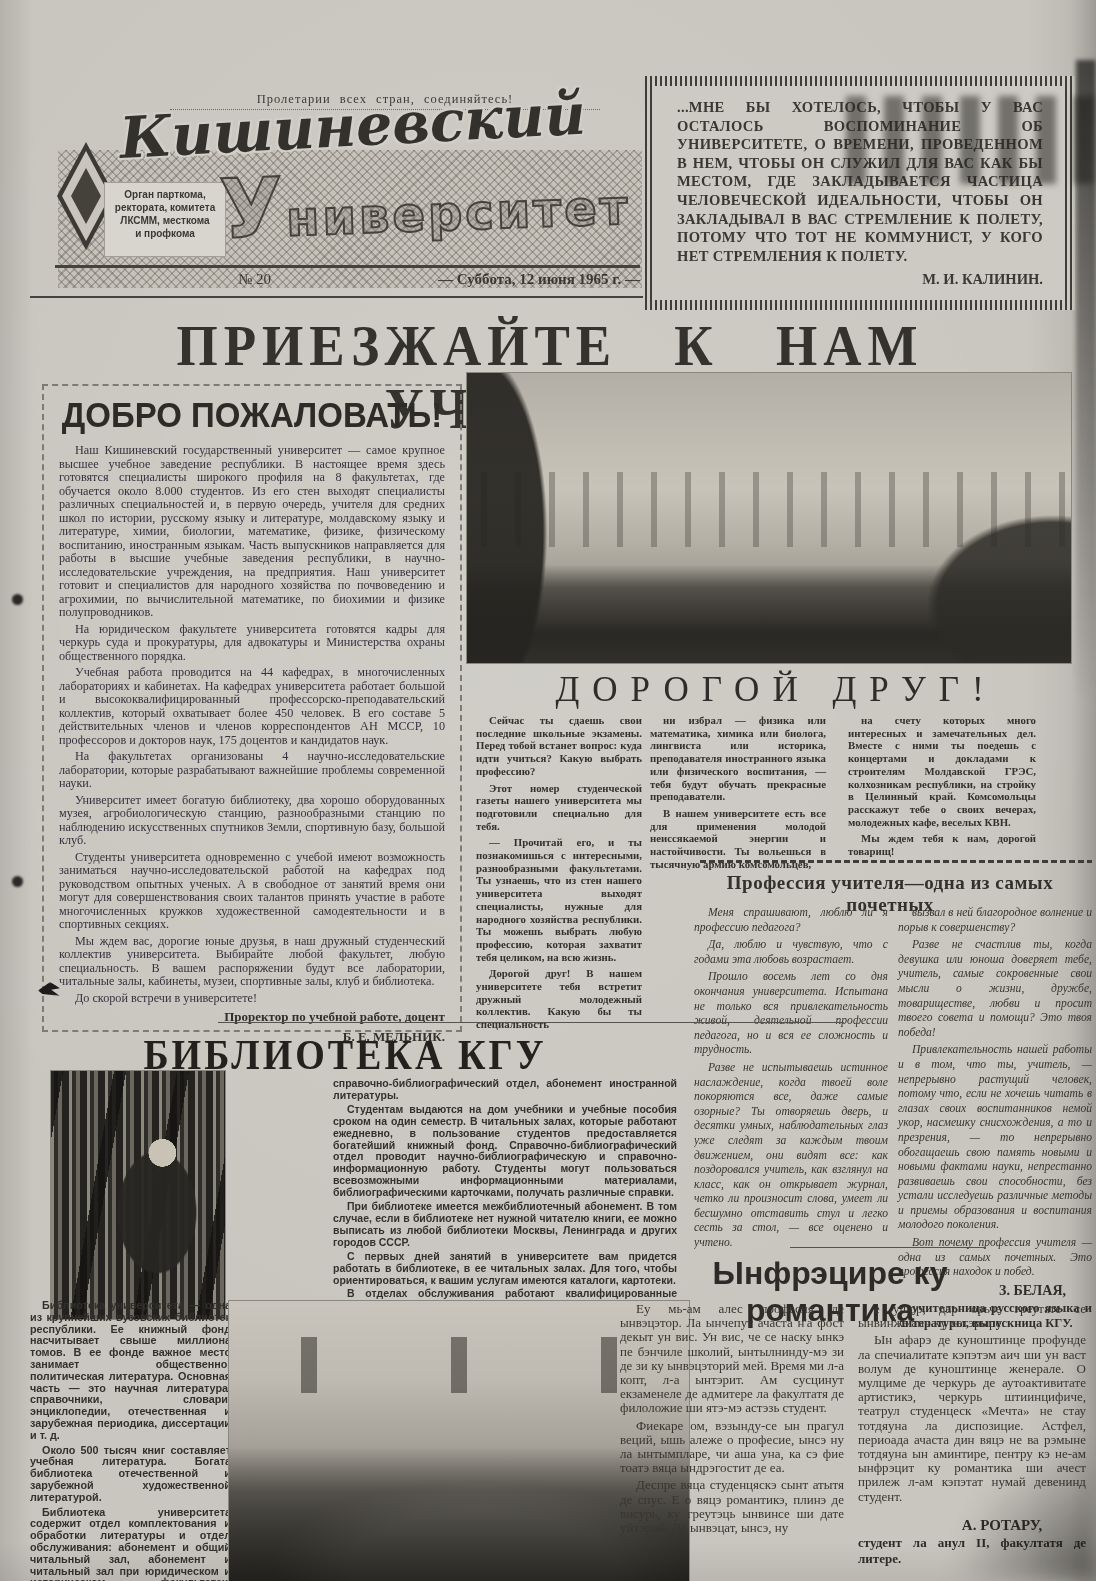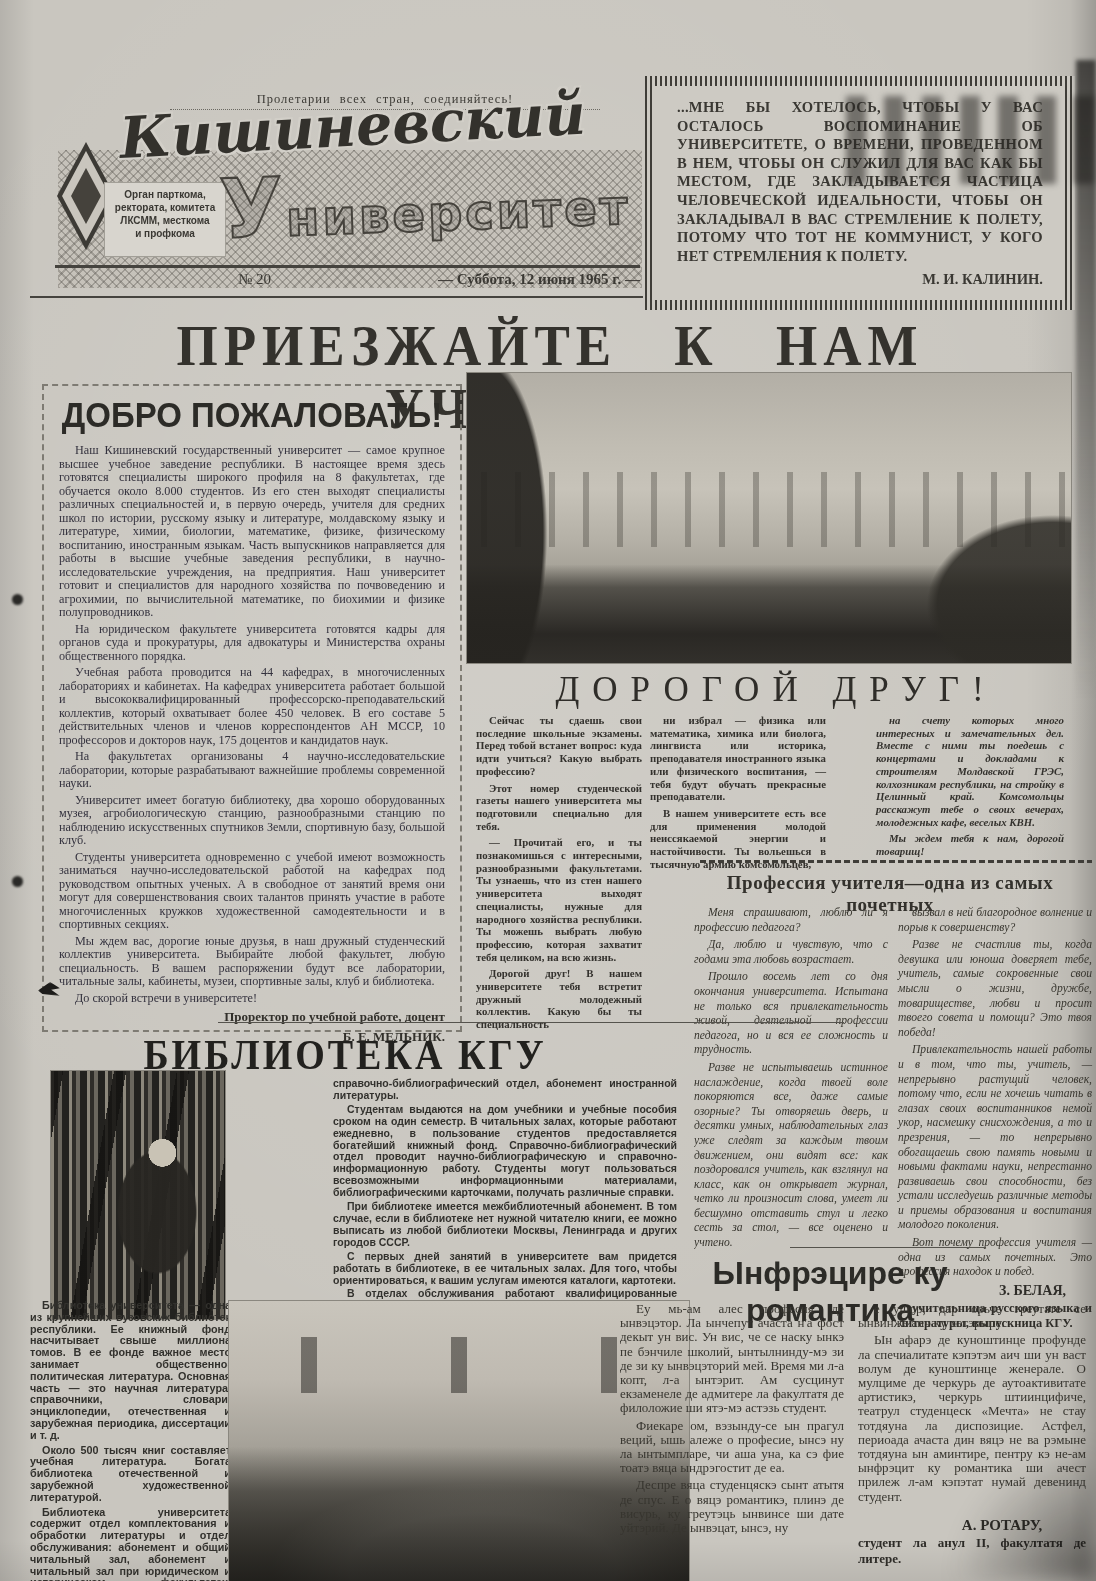--- a/index.html
+++ b/index.html
@@ -90,21 +90,21 @@
       repeating-linear-gradient(90deg, transparent 0 72px, rgba(48,46,42,0.55) 72px 88px, transparent 88px 150px) 0 16%/100% 20% no-repeat,
       radial-gradient(ellipse 300px 120px at 55% 95%, rgba(226,222,210,0.30) 45%, transparent 70%),
       linear-gradient(180deg, #c9c5bc 0%, #bfbab1 28%, #a5a198 52%, #7d796f 76%, #575449 100%);}
   
   .df-title{left:480px;top:670px;width:592px;text-align:center;font-size:35px;
     letter-spacing:13px;color:#2f2d29;font-weight:500;}
   .df-col{font-size:10.8px;line-height:12.7px;font-weight:bold;text-align:justify;color:#33312d;}
   .df-col p{text-indent:13px;margin-bottom:4px;}
   .df1{left:476px;top:714px;width:166px;}
   .df2{left:650px;top:714px;width:176px;}
-  .df3{left:876px;top:714px;width:188px;font-style:italic;}
+  .df3{left:848px;top:714px;width:188px;}
   
   .wavy{height:3px;background:repeating-linear-gradient(90deg,#3f3d38 0 6px,transparent 6px 9px);}
   .t-rule{left:700px;top:860px;width:392px;}
   .t-title{left:688px;top:872px;width:404px;text-align:center;font-size:19px;
     font-weight:bold;letter-spacing:0.5px;color:#33312c;}
   .t-col{font-style:italic;font-size:11.6px;line-height:14.6px;text-align:justify;color:#38362f;}
   .t-col p{text-indent:14px;margin-bottom:3px;}
   .t1{left:694px;top:906px;width:194px;height:378px;overflow:hidden;}
   .t2{left:898px;top:906px;width:194px;}
   .t-sig-name{text-align:right;font-style:normal;font-weight:bold;font-size:14px;
@@ -174,21 +174,21 @@
     <div class="quote-text">...МНЕ БЫ ХОТЕЛОСЬ, ЧТОБЫ У ВАС ОСТАЛОСЬ ВОСПОМИНАНИЕ ОБ УНИВЕРСИТЕТЕ, О ВРЕМЕНИ, ПРОВЕДЕННОМ В НЕМ, ЧТОБЫ ОН СЛУЖИЛ ДЛЯ ВАС КАК БЫ МЕСТОМ, ГДЕ ЗАКЛАДЫВАЕТСЯ ЧАСТИЦА ЧЕЛОВЕЧЕСКОЙ ИДЕАЛЬНОСТИ, ЧТОБЫ ОН ЗАКЛАДЫВАЛ В ВАС СТРЕМЛЕНИЕ К ПОЛЕТУ, ПОТОМУ ЧТО ТОТ НЕ КОММУНИСТ, У КОГО НЕТ СТРЕМЛЕНИЯ К ПОЛЕТУ.</div>
     <div class="quote-author">М. И. КАЛИНИН.</div>
   </div>
 
   <div class="abs headline">ПРИЕЗЖАЙТЕ К НАМ УЧИТЬСЯ!</div>
 
   <div class="abs welcome-box">
     <div class="welcome-title">ДОБРО ПОЖАЛОВАТЬ!</div>
     <div class="welcome-body">
         <p>Наш Кишиневский государственный университет — самое крупное высшее учебное заведение республики. В настоящее время здесь готовятся специалисты широкого профиля на 8 факультетах, где обучается около 8.000 студентов. Из его стен выходят специалисты различных специальностей и, в первую очередь, учителя для средних школ по истории, русскому языку и литературе, молдавскому языку и литературе, химии, биологии, математике, физике, физическому воспитанию, иностранным языкам. Часть выпускников направляется для работы в высшие учебные заведения республики, в научно-исследовательские учреждения, на предприятия. Наш университет готовит и специалистов для народного хозяйства по почвоведению и агрохимии, по вычислительной математике, по биохимии и физике полупроводников.</p>
-        <p>На юридическом факультете университета готовятся кадры для органов суда и прокуратуры, для адвокатуры и Министерства охраны общественного порядка.</p>
+        <p>На юридическом факультете университета готовятся кадры для черкурь суда и прокуратуры, для адвокатуры и Министерства охраны общественного порядка.</p>
         <p>Учебная работа проводится на 44 кафедрах, в многочисленных лабораториях и кабинетах. На кафедрах университета работает большой и высококвалифицированный профессорско-преподавательский коллектив, который охватывает более 450 человек. В его составе 5 действительных членов и членов корреспондентов АН МССР, 10 профессоров и докторов наук, 175 доцентов и кандидатов наук.</p>
         <p>На факультетах организованы 4 научно-исследовательские лаборатории, которые разрабатывают важнейшие проблемы современной науки.</p>
         <p>Университет имеет богатую библиотеку, два хорошо оборудованных музея, агробиологическую станцию, разнообразными станцию по наблюдению искусственных спутников Земли, спортивную базу, большой клуб.</p>
         <p>Студенты университета одновременно с учебой имеют возможность заниматься научно-исследовательской работой на кафедрах под руководством опытных ученых. А в свободное от занятий время они могут для совершенствования своих талантов принять участие в работе многочисленных кружков художественной самодеятельности и в спортивных секциях.</p>
         <p>Мы ждем вас, дорогие юные друзья, в наш дружный студенческий коллектив университета. Выбирайте любой факультет, любую специальность. В вашем распоряжении будут все лаборатории, читальные залы, кабинеты, музеи, спортивные залы, клуб и библиотека.</p>
         <p>До скорой встречи в университете!</p>
       </div>
     <div class="w-sig">Проректор по учебной работе, доцент</div>
     <div class="w-sig">Б. Е. МЕЛЬНИК.</div>
   </div>

